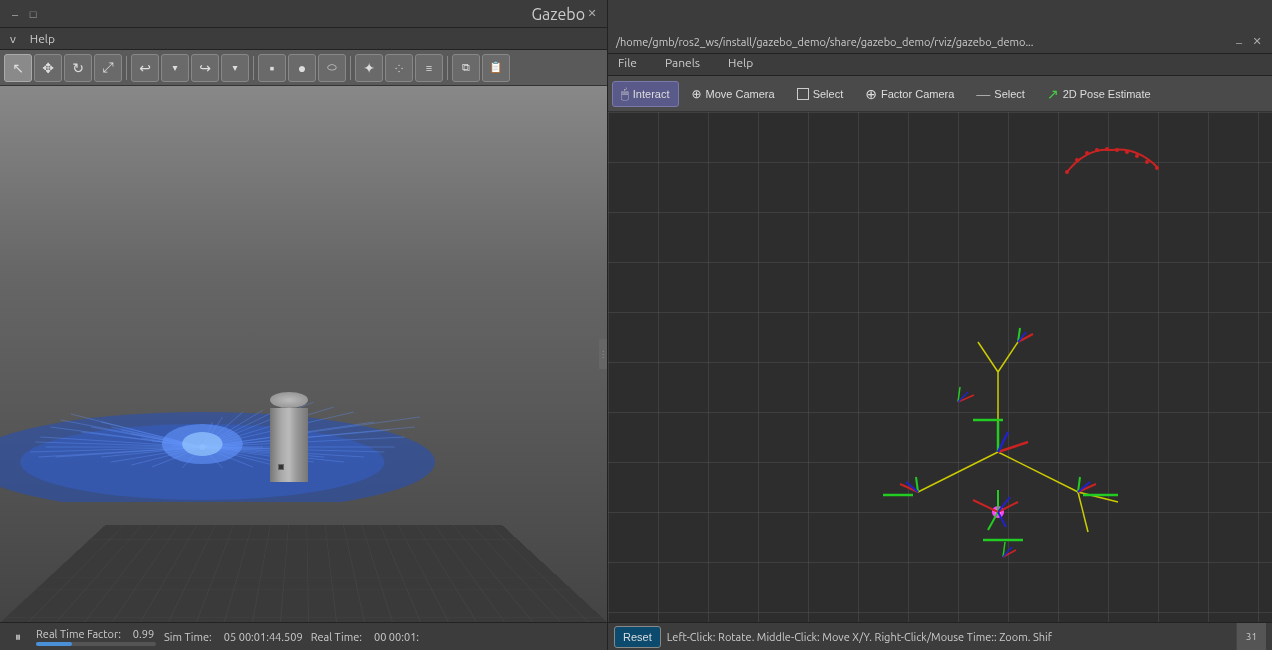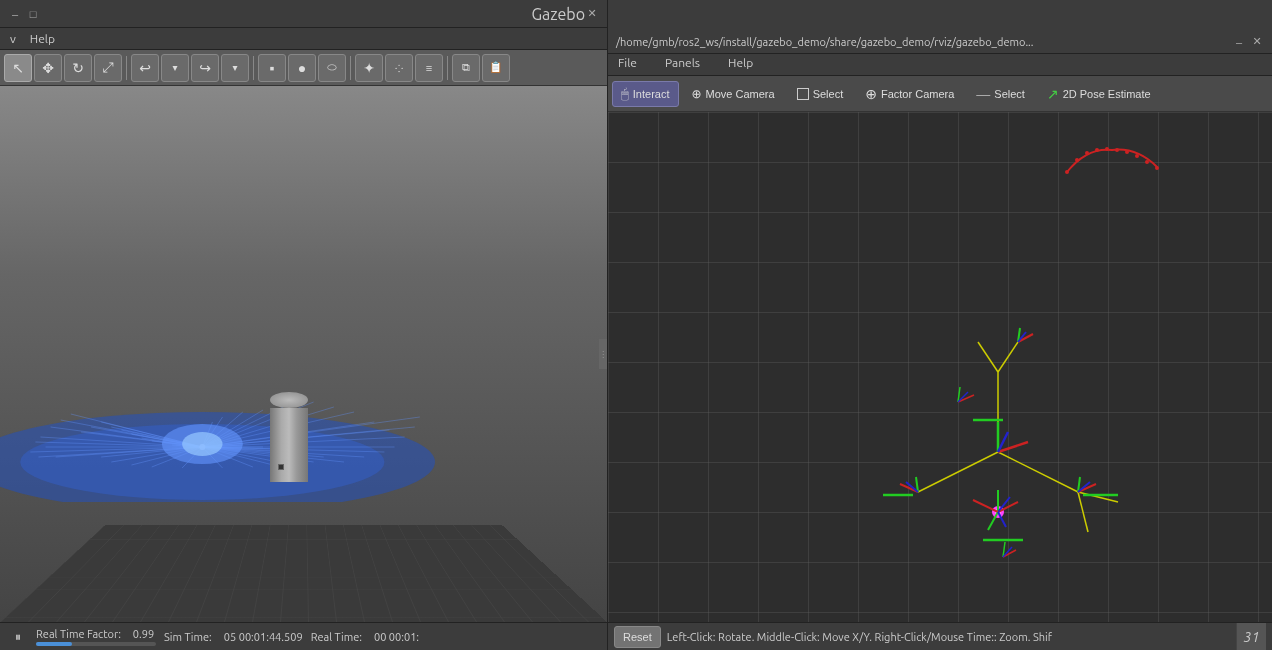--- a/index.html
+++ b/index.html
@@ -259,37 +259,36 @@
       display: flex;
       align-items: center;
       padding: 0 6px;
       gap: 6px;
       color: #ccc;
       font-size: 11px;
     }
     .reset-btn {
       height: 22px;
       padding: 0 8px;
-      background: #737373;
+      background: #0c4a6e;
       border: 1px solid #888;
       border-radius: 3px;
       cursor: pointer;
       color: #ddd;
       font-size: 11px;
     }
     .status-text { flex: 1; }
     .fps-counter {
       width: 30px;
       height: 100%;
       background: #555;
       display: flex; align-items: center; justify-content: center;
       color: #ccc;
-      font-size: 14px;
+      font-size: 10px;
       border-left: 1px solid #444;
-      font-style: italic;
     }
 
     
     .scan-svg {
       position: absolute;
       bottom: 120px;
       left: 0;
       width: 100%;
       height: 220px;
     }

